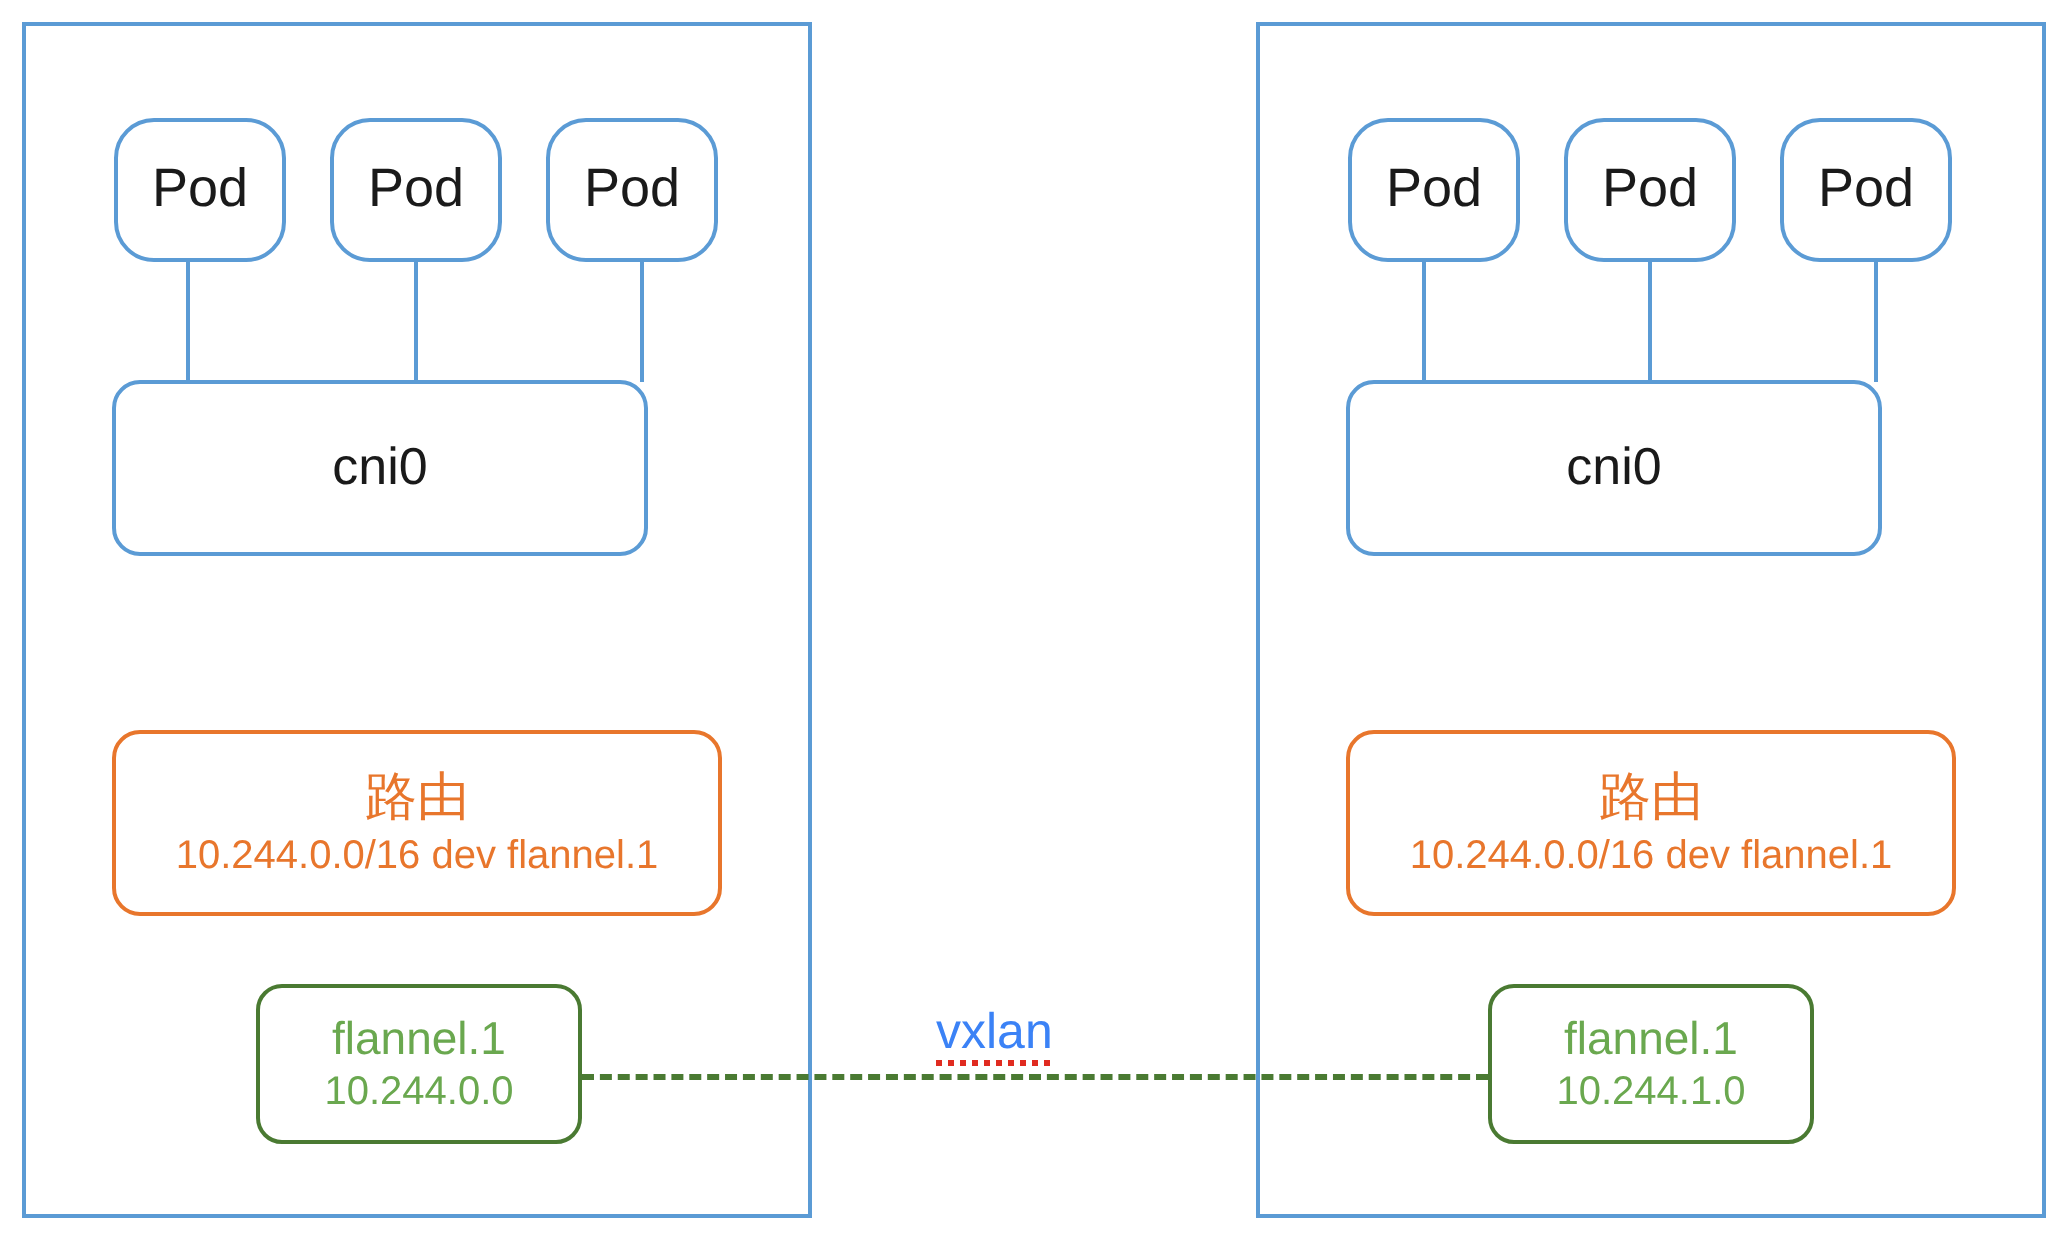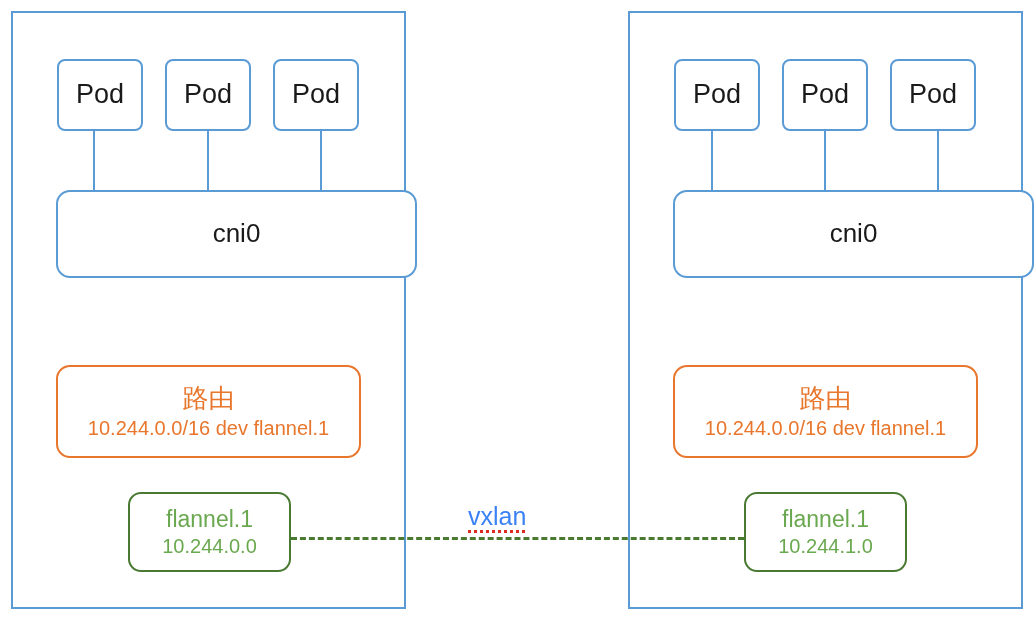--- a/index.html
+++ b/index.html
@@ -37,32 +37,32 @@
     flex-direction: column;
     align-items: center;
     justify-content: center;
     text-align: center;
     line-height: 1.18;
   }
 
   
   .pod {
     border: 2px solid #5B9BD5;
-    border-radius: 8px;
+    border-radius: 20px;
     width: 86px;
     height: 72px;
     font-size: 27px;
     color: #1a1a1a;
   }
 
   
   .cni {
     border: 2px solid #5B9BD5;
     border-radius: 14px;
-    width: 361px;
+    width: 268px;
     height: 88px;
     color: #1a1a1a;
   }
   .cni .l1 { font-size: 26px; margin-bottom: 2px; }
   .cni .l2 { font-size: 20px; }
 
   
   .route {
     border: 2px solid #E8762C;
     border-radius: 14px;

